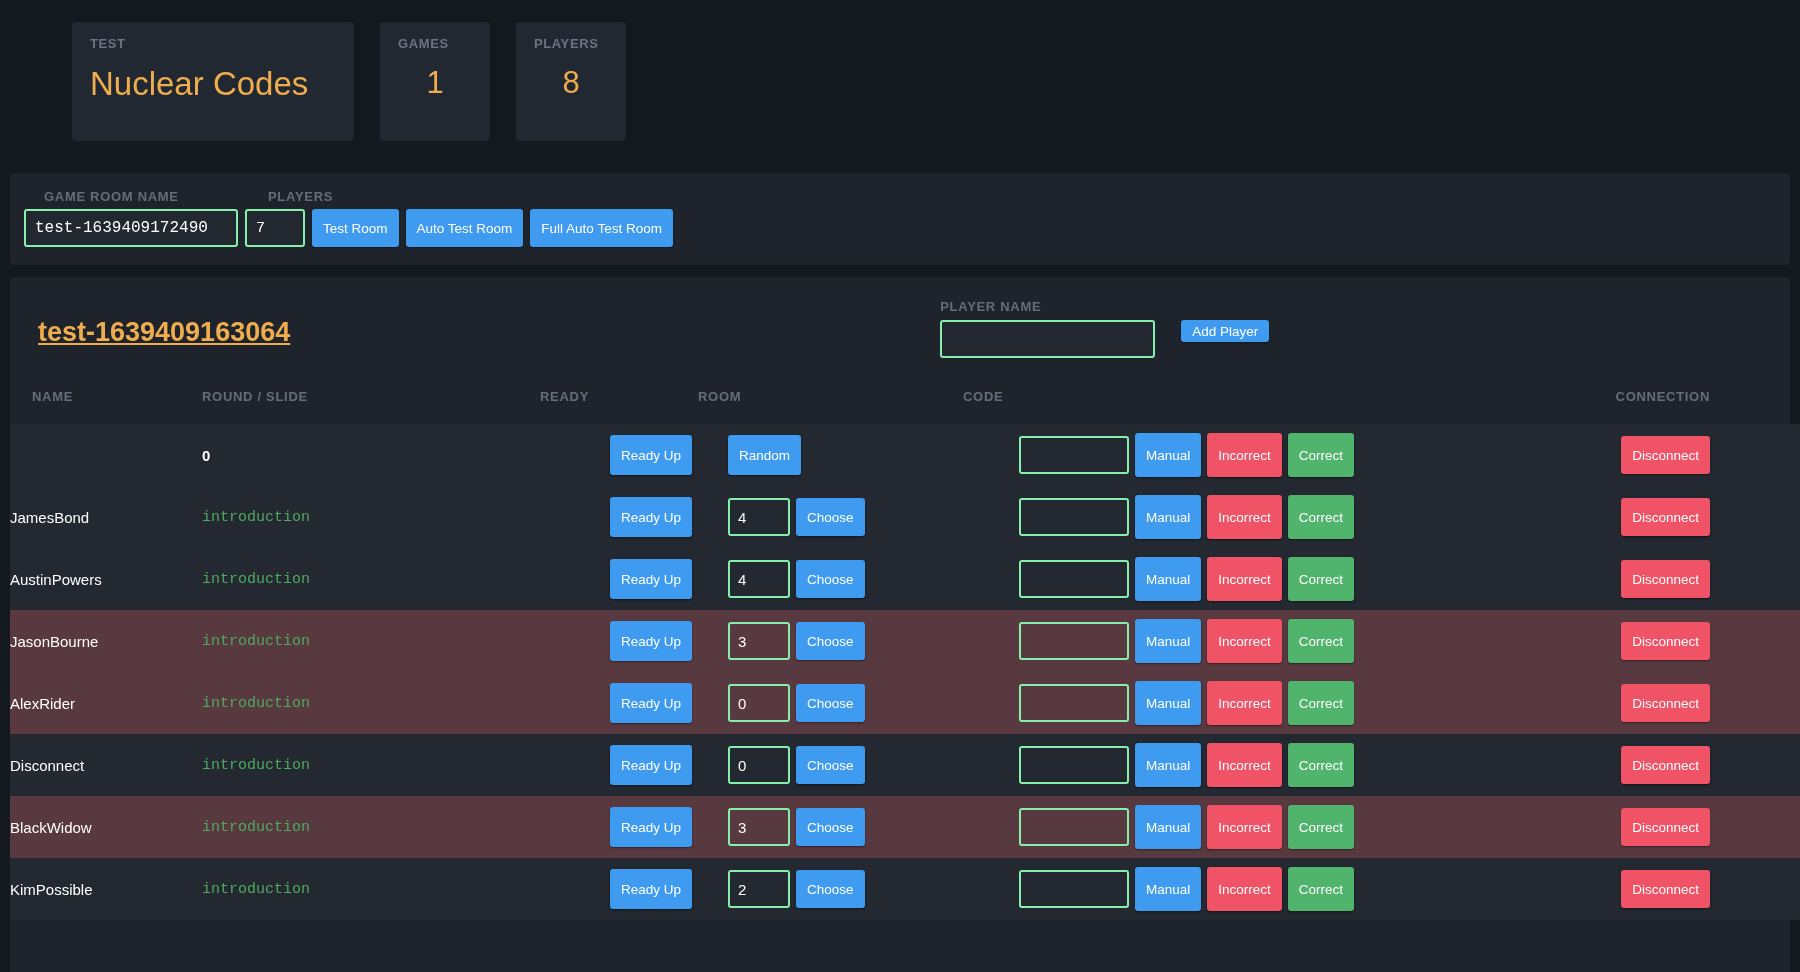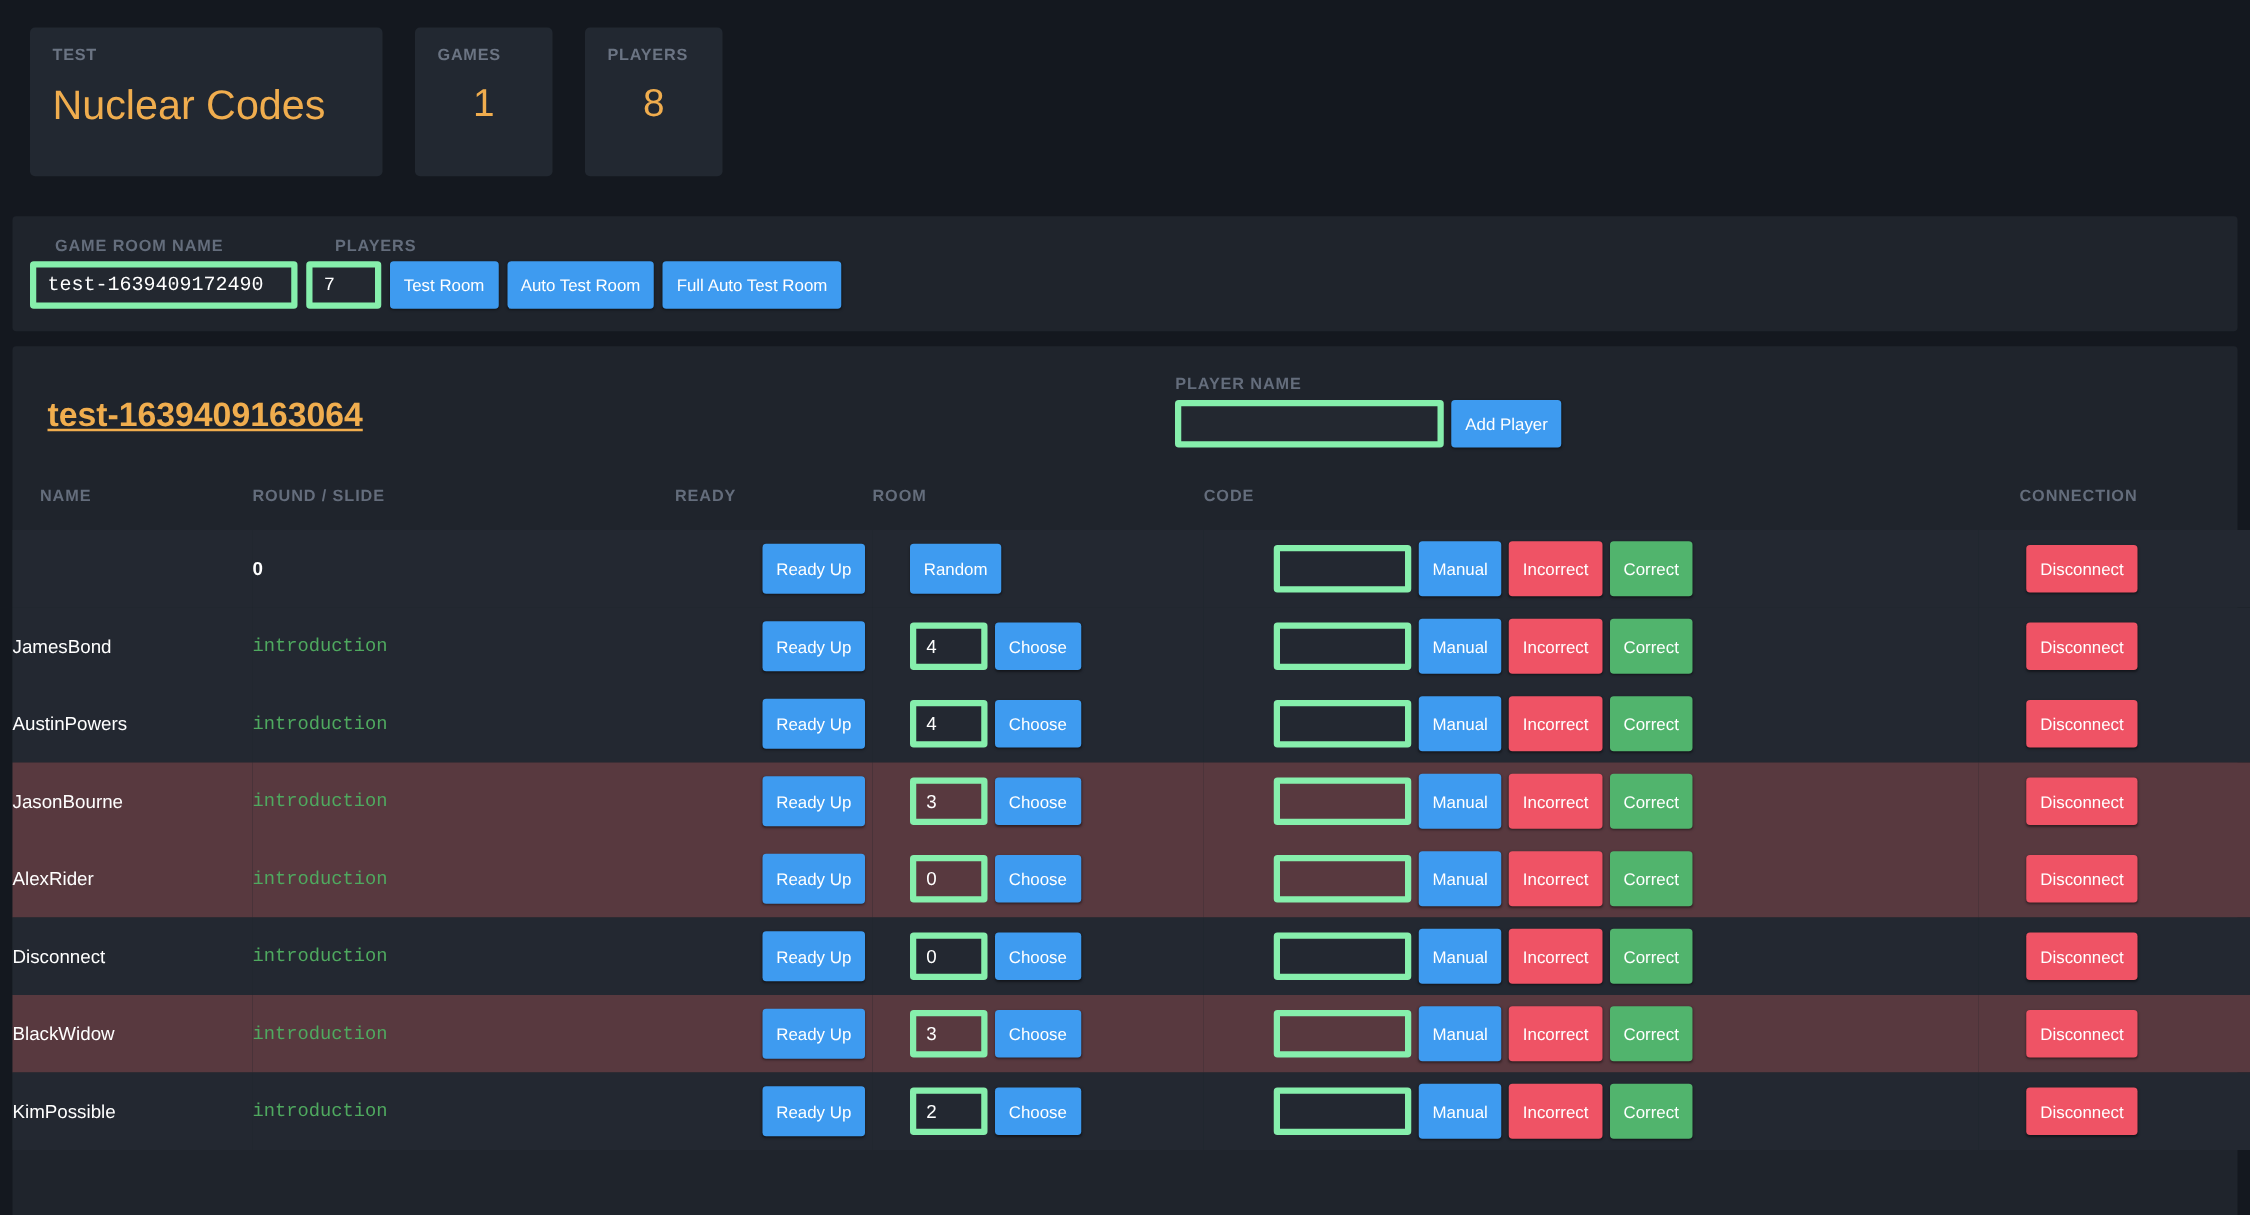--- a/index.html
+++ b/index.html
@@ -20,21 +20,21 @@
     padding: 22px 24px 0 24px;
     height: 160px;
     background: #14181f;
   }
   .stat-card {
     background: #222831;
     border-radius: 4px;
     padding: 14px 18px 0 18px;
     height: 119px;
   }
-  .stat-card.wide { width: 282px; }
+  .stat-card.wide { width: 282px; margin-left: 48px; }
   .stat-card.narrow { width: 110px; }
   .stat-label {
     font-size: 13px;
     font-weight: bold;
     letter-spacing: 0.6px;
     color: #6b7483;
     text-transform: uppercase;
   }
   .stat-value {
     color: #f0ad4e;
@@ -58,21 +58,21 @@
     letter-spacing: 0.7px;
     color: #646d7c;
     text-transform: uppercase;
     padding-bottom: 5px;
   }
   #lbl-room-name { width: 224px; margin-left: 20px; }
   .controls-row { display: flex; align-items: stretch; gap: 7px; }
 
   input.dark {
     background: #232830;
-    border: 5px solid #86efac;
+    border: 2px solid #86efac;
     border-radius: 3px;
     color: #ffffff;
     font-family: "Liberation Mono", monospace;
     font-size: 16px;
     padding: 4px 9px;
     outline: none;
   }
   #input-room-name { width: 214px; height: 38px; }
   #input-room-players { width: 60px; height: 38px; font-size: 15px; }
 
@@ -118,21 +118,21 @@
   #lbl-player-name {
     font-size: 13px;
     font-weight: bold;
     letter-spacing: 0.7px;
     color: #646d7c;
     text-transform: uppercase;
     margin-bottom: 6px;
   }
   #add-player-row { display: flex; gap: 6px; align-items: stretch; }
   #input-player-name { width: 215px; height: 38px; font-family: "Liberation Sans", sans-serif; }
-  #btn-add-player { height: 38px; }
+  #btn-add-player { height: 22px; margin-left: 20px; }
 
   
   #player-table { width: 100%; border-collapse: collapse; table-layout: fixed; }
   #player-table th {
     font-size: 13px;
     font-weight: bold;
     letter-spacing: 0.7px;
     color: #646d7c;
     text-transform: uppercase;
     text-align: left;

